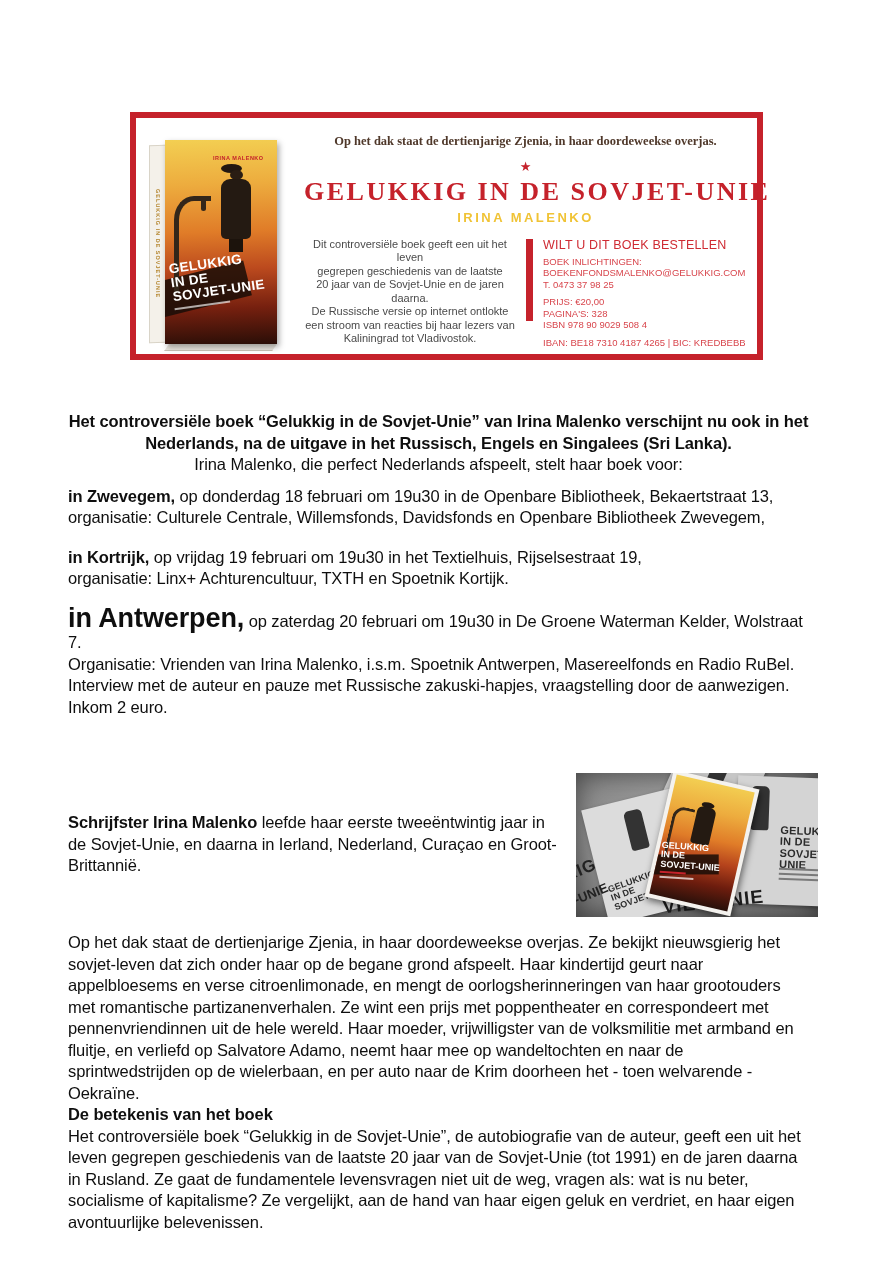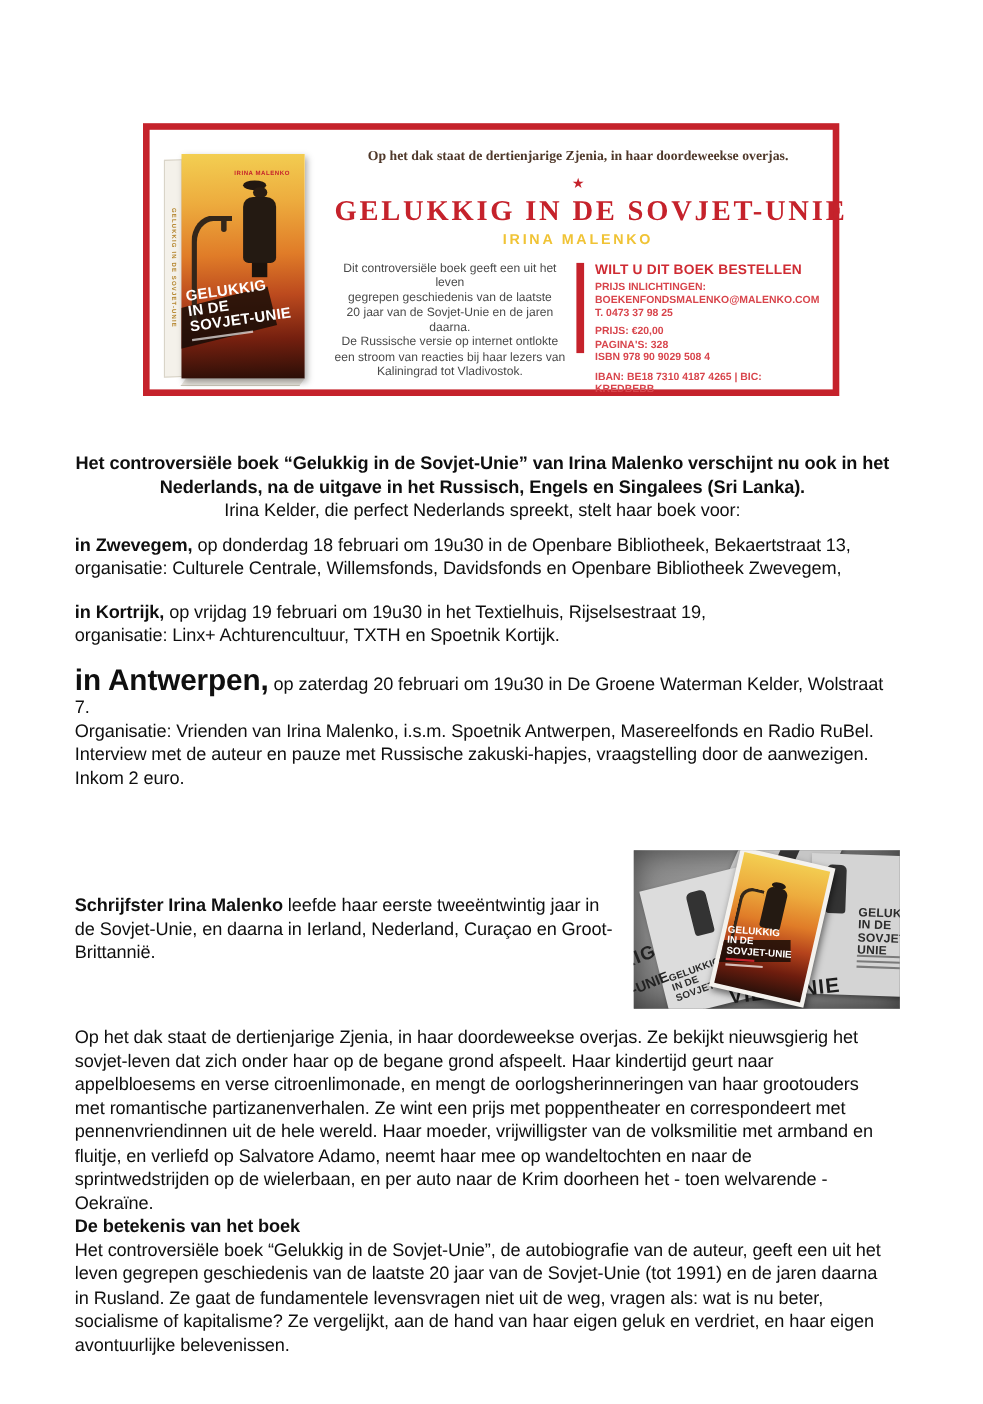--- a/index.html
+++ b/index.html
@@ -12,21 +12,21 @@
   .banner-right{position:absolute;left:168px;top:14px;right:10px;text-align:center;}
   .banner-intro{font-family:"Liberation Serif",serif;font-size:12.5px;line-height:1.5;
                 color:#4f382a;font-weight:bold;}
   .banner-star{color:#c5222b;font-size:13px;margin-top:9px;line-height:1;}
   .banner-title{font-family:"Liberation Serif",serif;font-weight:bold;color:#c5222b;
                 font-size:26px;letter-spacing:2.5px;margin-top:4px;white-space:nowrap;}
   .banner-author{color:#f0c335;font-weight:bold;font-size:13px;letter-spacing:2.5px;margin-top:3px;}
   .banner-cols{display:flex;margin-top:13px;text-align:left;}
   .banner-desc{width:212px;text-align:center;font-size:11px;line-height:13.5px;color:#4a4a4a;}
   .banner-divider{width:7px;background:#c5222b;height:82px;margin:1px 10px 0 10px;flex:none;}
-  .order{color:#d8454c;font-size:9.5px;line-height:11.5px;font-weight:bold;}
+  .order{color:#d8454c;font-size:9.5px;line-height:11.5px;font-weight:normal;}
   .order-heading{color:#cf2b33;font-size:12.5px;line-height:14px;margin-bottom:4px;letter-spacing:.2px;}
   .order-group{margin-bottom:6px;}
 
   
   .book{position:absolute;left:13px;top:22px;width:136px;height:210px;}
   .book-spine{position:absolute;left:0;top:5px;width:17px;height:198px;background:#f4f1ea;
               border:1px solid #d9d4c8;box-sizing:border-box;transform:skewY(-2deg);
               display:flex;align-items:center;justify-content:center;}
   .spine-text{writing-mode:vertical-rl;font-size:5.5px;font-weight:bold;color:#b3832a;
               letter-spacing:1px;white-space:nowrap;overflow:hidden;max-height:190px;}
@@ -129,39 +129,39 @@
           <div>gegrepen geschiedenis van de laatste</div>
           <div>20 jaar van de Sovjet-Unie en de jaren daarna.</div>
           <div>De Russische versie op internet ontlokte</div>
           <div>een stroom van reacties bij haar lezers van</div>
           <div>Kaliningrad tot Vladivostok.</div>
         </div>
         <div class="banner-divider"></div>
         <div class="order">
           <div class="order-heading">WILT U DIT BOEK BESTELLEN</div>
           <div class="order-group">
-            <div>PRIJS INLICHTINGEN:</div>
-            <div>BOEKENFONDSMALENKO@MALENKO.COM</div>
+            <div>BOEK INLICHTINGEN:</div>
+            <div>BOEKENFONDSMALENKO@GELUKKIG.COM</div>
             <div>T. 0473 37 98 25</div>
           </div>
           <div class="order-group">
             <div>PRIJS: €20,00</div>
             <div>PAGINA'S: 328</div>
             <div>ISBN 978 90 9029 508 4</div>
           </div>
           <div>IBAN: BE18 7310 4187 4265  |  BIC: KREDBEBB</div>
         </div>
       </div>
     </div>
   </div>
 
   <div class="content">
 
     <div class="center b">Het controversiële boek “Gelukkig in de Sovjet-Unie” van Irina Malenko verschijnt nu ook in het Nederlands, na de uitgave in het Russisch, Engels en Singalees (Sri Lanka).</div>
-    <div class="center">Irina Kelder, die perfect Nederlands spreekt, stelt haar boek voor:</div>
+    <div class="center">Irina Malenko, die perfect Nederlands afspeelt, stelt haar boek voor:</div>
 
     <div class="sp10"></div>
 
     <div>
       <span class="b">in Zwevegem,</span><span> op donderdag 18 februari om 19u30 in de Openbare Bibliotheek, Bekaertstraat 13,</span>
     </div>
     <div>organisatie: Culturele Centrale, Willemsfonds, Davidsfonds en Openbare Bibliotheek Zwevegem,</div>
 
     <div class="sp18"></div>
 

